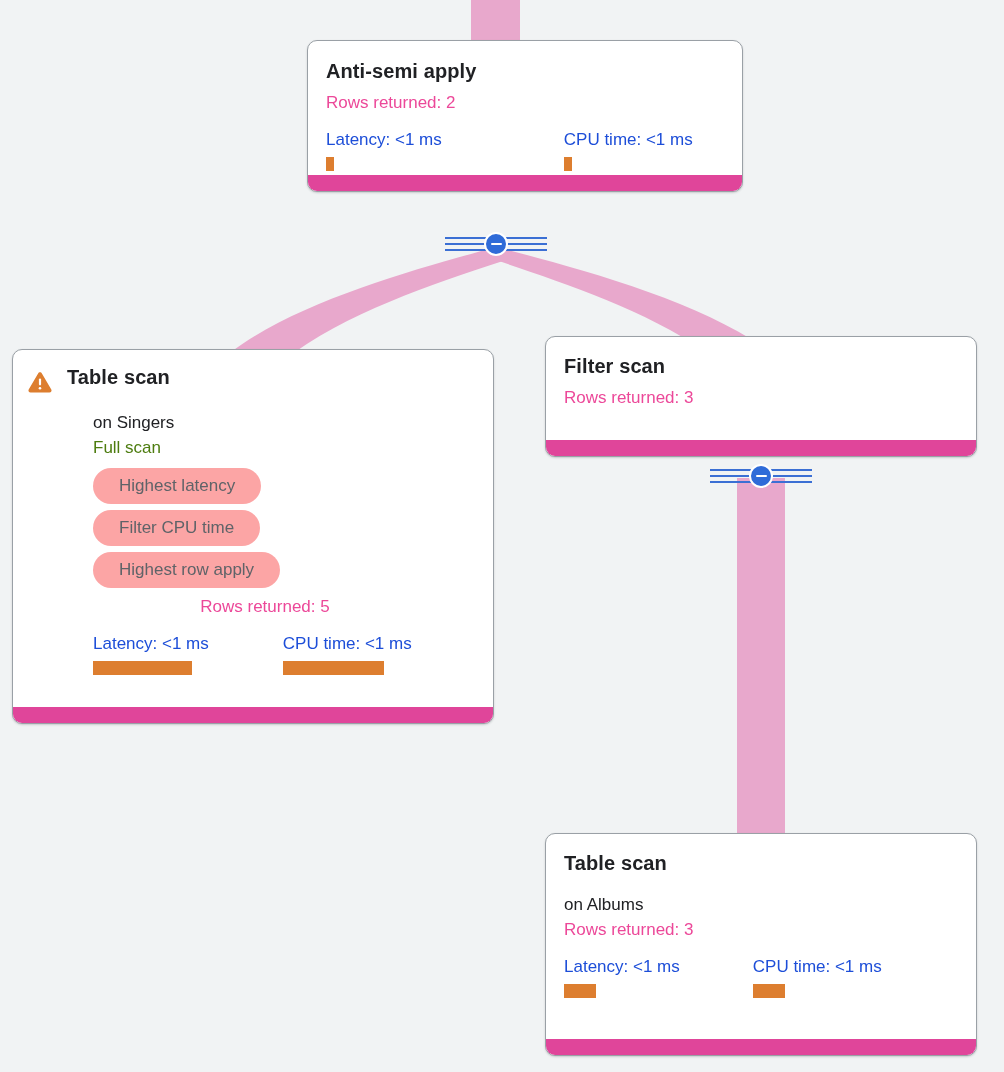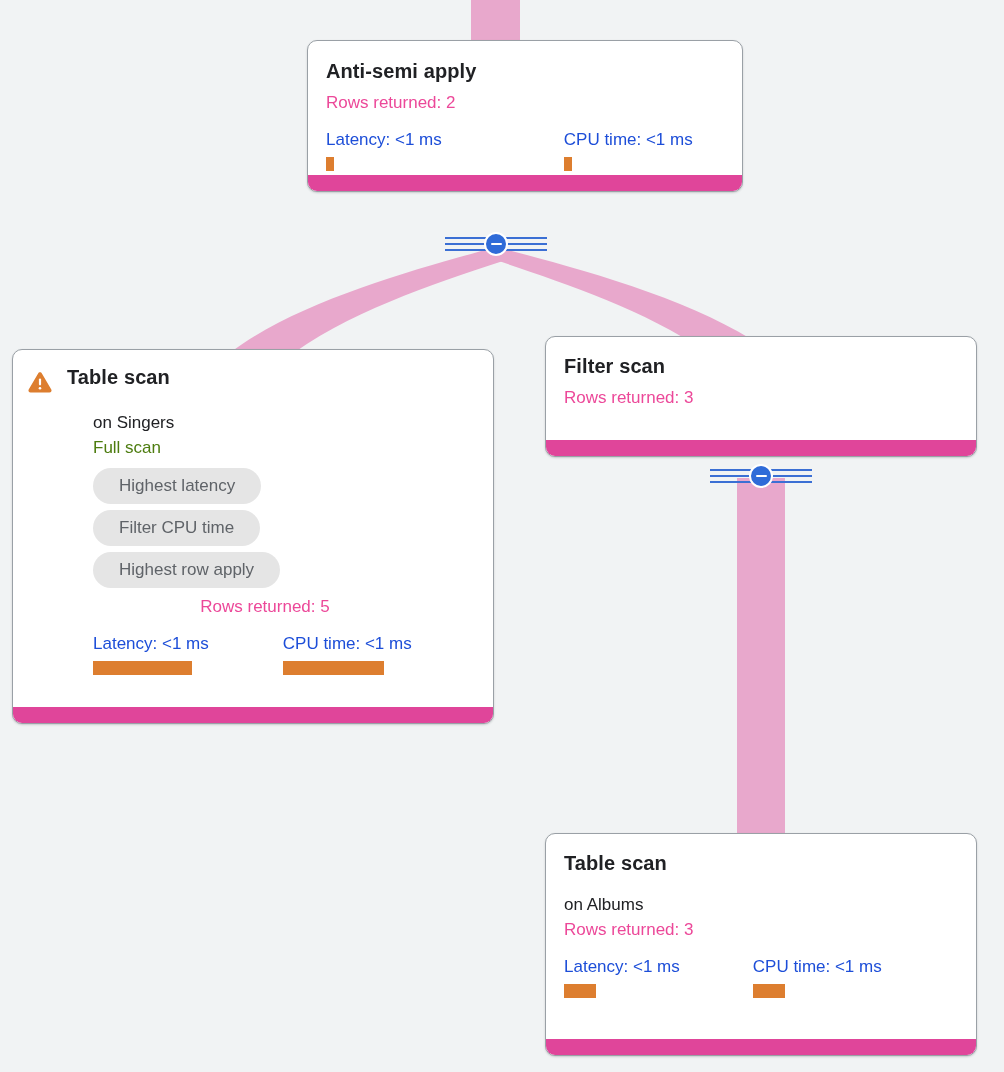--- a/index.html
+++ b/index.html
@@ -75,21 +75,21 @@
     color: #ec4899;
     line-height: 25px;
     margin-top: 6px;
   }
 
   .chips {
     margin-top: 8px;
   }
   .chip {
     display: block;
-    background: #e5e5e5;
+    background: #fca5a5;
     color: #5f6368;
     font-size: 17px;
     line-height: 20px;
     border-radius: 18px;
     padding: 8px 26px;
     margin-bottom: 6px;
     width: fit-content;
   }
 
   .metrics {

